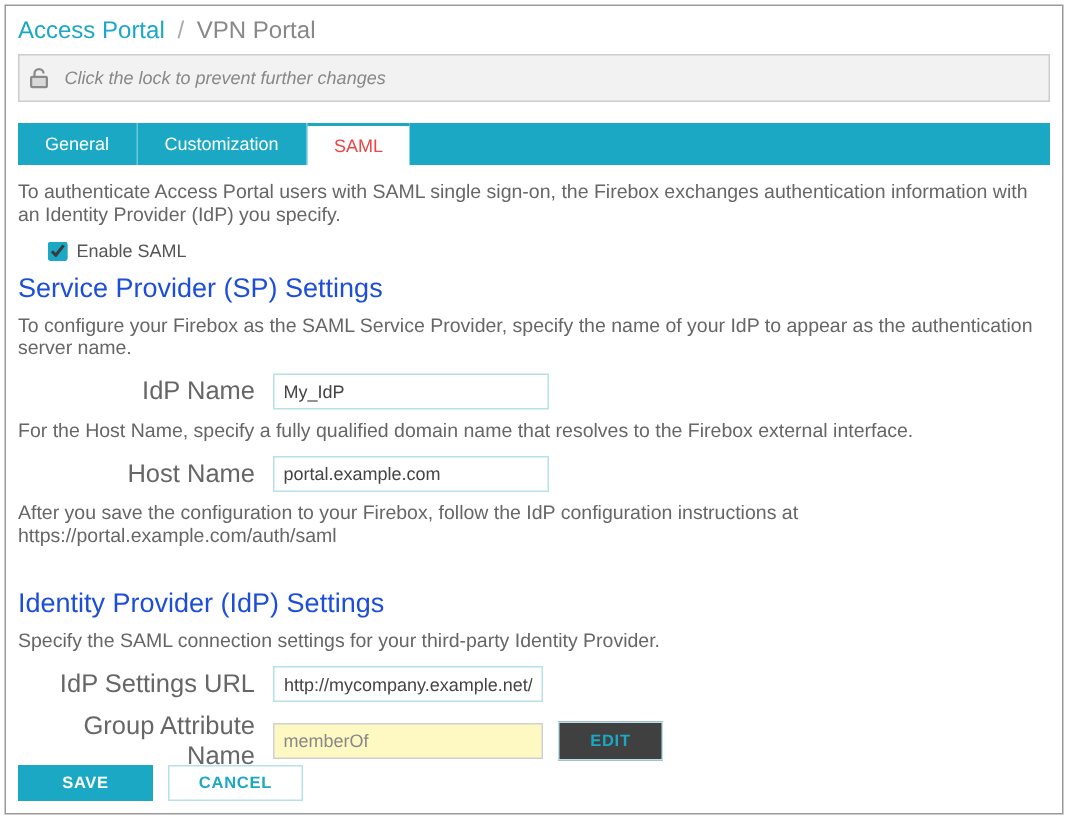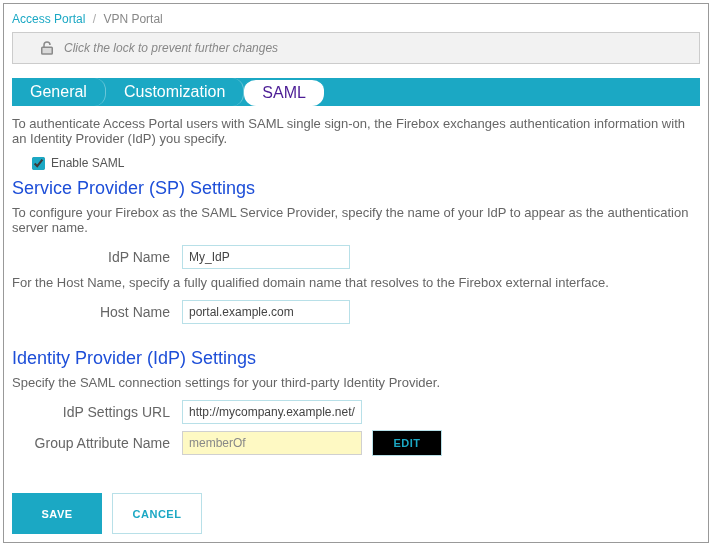--- a/index.html
+++ b/index.html
@@ -11,56 +11,55 @@
     padding: 3px;
   }
   .panel {
     border: 1px solid #999;
     width: 706px;
     height: 540px;
     padding: 8px;
     position: relative;
   }
   .breadcrumb {
-    font-size: 12px;
+    font-size: 16px;
     margin-bottom: 6px;
   }
   .breadcrumb a { color: #1ba8c4; text-decoration: none; }
   .breadcrumb .sep { color: #aaa; margin: 0 4px; }
   .breadcrumb .current { color: #888; }
   .lockbar {
     border: 1px solid #ccc;
     background: #f2f2f2;
-    padding: 6px 25px;
+    padding: 6px 4px;
     display: flex;
     align-items: center;
     gap: 8px;
     margin-bottom: 14px;
   }
   .lock-icon svg { width: 18px; height: 18px; display: block; }
   .lockbar-text { color: #888; font-style: italic; }
   .tabs {
     display: flex;
     background: #1ba8c4;
     height: 28px;
     align-items: stretch;
   }
   .tab {
     padding: 0 18px;
     color: #fff;
-    font-size: 16px;
+    font-size: 12px;
     display: flex;
     align-items: center;
     border-right: 1px solid rgba(255,255,255,0.35);
     cursor: pointer;
-    border-radius: 12px;
   }
   .tab.active {
     background: #fff;
-    color: #4c1d95;
+    color: #ef4444;
     border-right: none;
     margin-top: 0;
     border-top: 2px solid #1ba8c4;
   }
   .content { margin-top: 10px; }
   .desc { margin: 6px 0 10px 0; color: #666; font-size: 13px; }
   .checkbox-row { display: flex; align-items: center; gap: 6px; margin-bottom: 8px; padding-left: 20px; }
   .checkbox-row input { accent-color: #1ba8c4; }
   h2.section {
     font-weight: 300;
@@ -71,58 +70,58 @@
   .form-row {
     display: flex;
     align-items: center;
     margin: 6px 0;
   }
   .form-row label {
     width: 170px;
     text-align: right;
     padding-right: 12px;
     color: #666;
-    font-size: 14px;
+    font-size: 17px;
   }
   .form-row input[type="text"] {
-    width: 168px;
+    width: 184px;
     height: 24px;
     border: 1px solid #b8e0e8;
     padding: 2px 6px;
     font-size: 12px;
     color: #444;
     background: #fff;
   }
   .form-row input.wide { width: 180px; }
   .form-row input.readonly {
     background: #fef9c3;
     border: 1px solid #d0d0d0;
     color: #888;
   }
   .form-row .edit-btn {
     margin-left: 10px;
     height: 26px;
     width: 70px;
     border: 1px solid #b8e0e8;
-    background: #000000;
+    background: #404040;
     color: #1ba8c4;
     font-weight: 600;
     font-size: 11px;
     letter-spacing: 0.5px;
     cursor: pointer;
   }
   .footer {
     position: absolute;
     left: 8px;
     bottom: 8px;
     display: flex;
     gap: 10px;
   }
   .btn {
-    height: 41px;
+    height: 24px;
     width: 90px;
     border: 1px solid #b8e0e8;
     font-weight: 700;
     font-size: 11px;
     letter-spacing: 0.5px;
     cursor: pointer;
   }
   .btn.save { background: #1ba8c4; color: #fff; border-color: #1ba8c4; }
   .btn.cancel { background: #fff; color: #1ba8c4; }
   .gap { height: 14px; }
@@ -170,20 +169,21 @@
       <input type="text" value="My_IdP" style="">
     </div>
 
     <p class="desc">For the Host Name, specify a fully qualified domain name that resolves to the Firebox external interface.</p>
 
     <div class="form-row">
       <label>Host Name</label>
       <input type="text" value="portal.example.com" style="">
     </div>
 
+    <p class="desc">After you save the configuration to your Firebox, follow the IdP configuration instructions at https://portal.example.com/auth/saml</p>
 
     <div class="gap"></div>
 
     <h2 class="section">Identity Provider (IdP) Settings</h2>
     <p class="desc">Specify the SAML connection settings for your third-party Identity Provider.</p>
 
     <div class="form-row">
       <label>IdP Settings URL</label>
       <input type="text" class="wide" value="http://mycompany.example.net/app/123" style="">
     </div>

